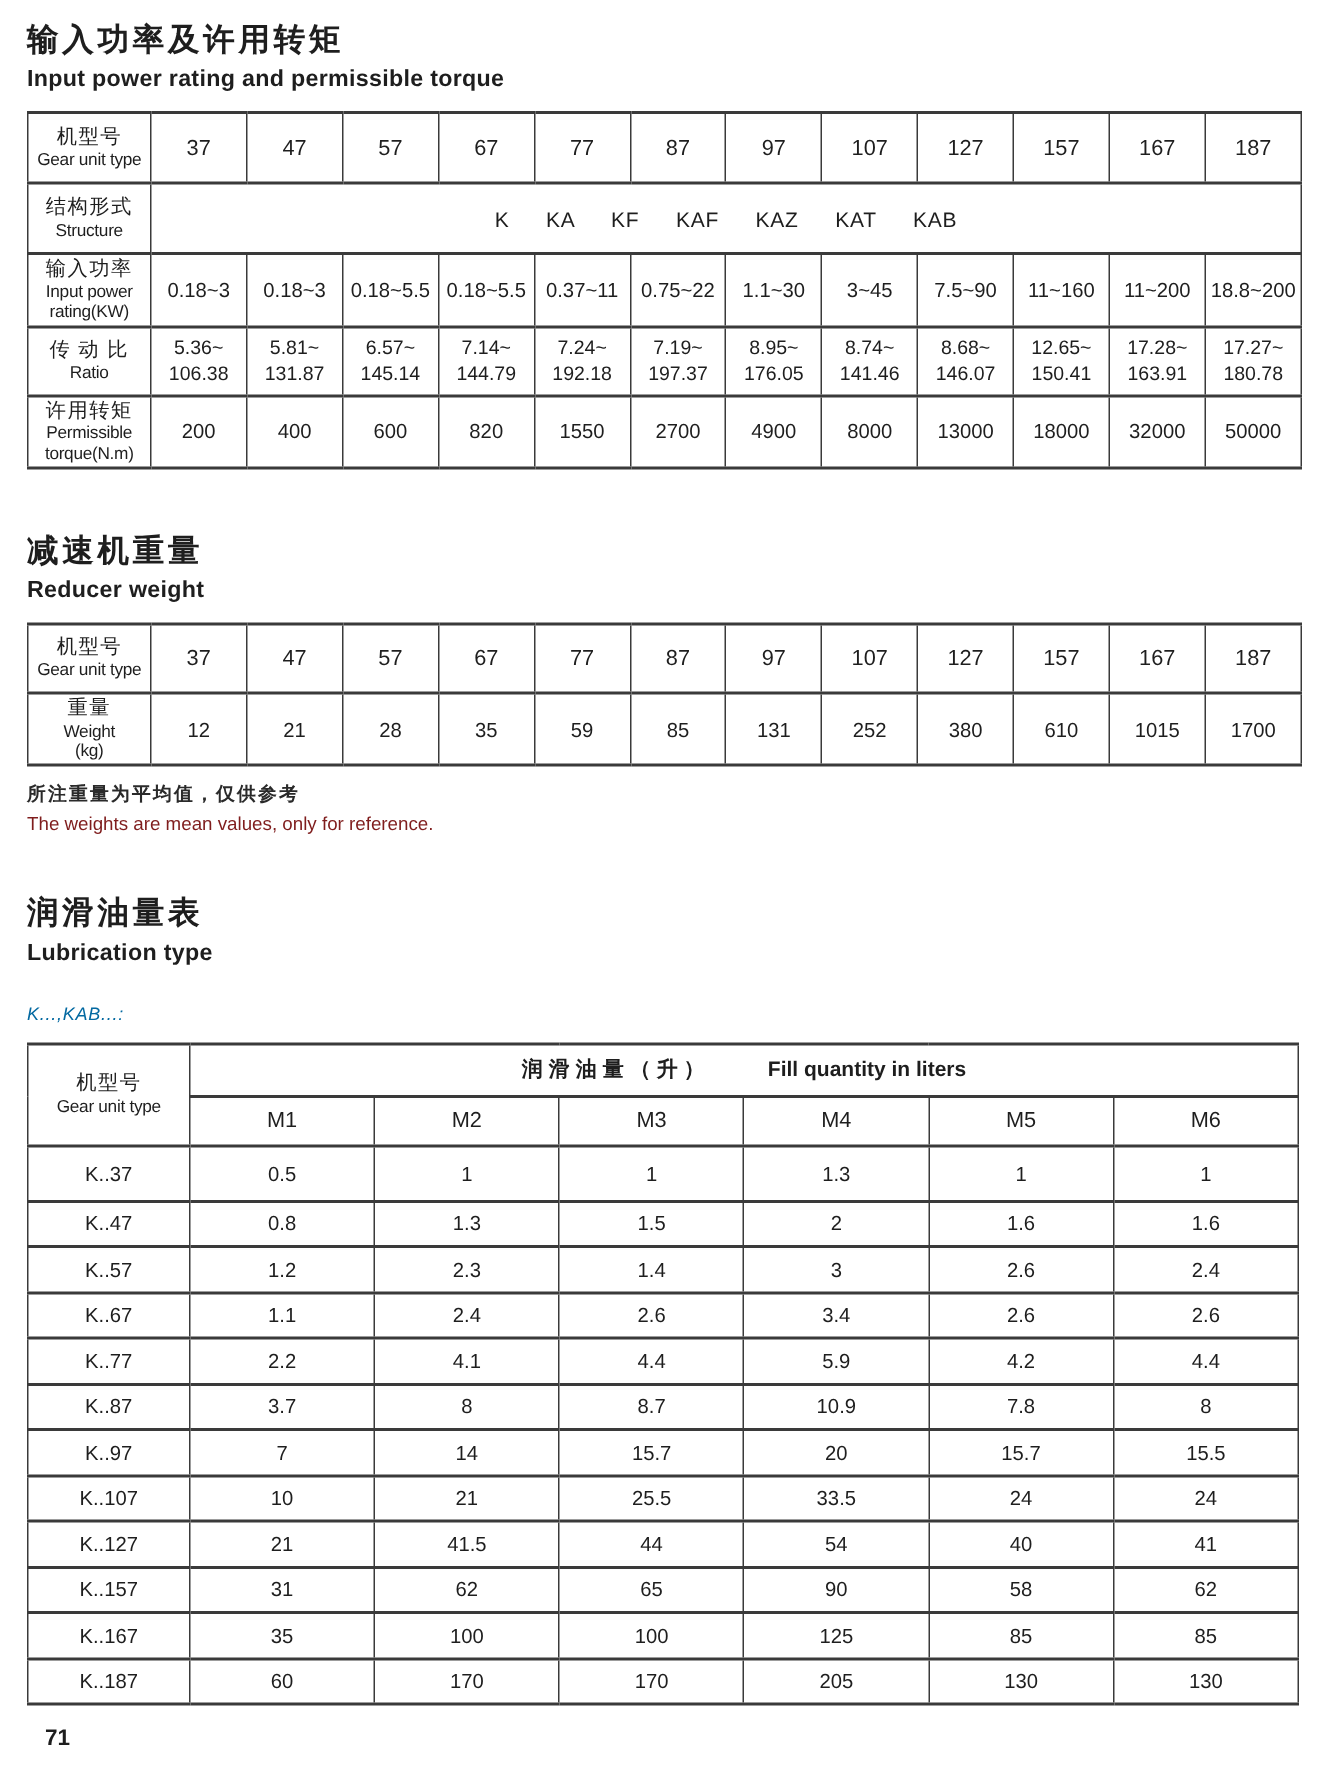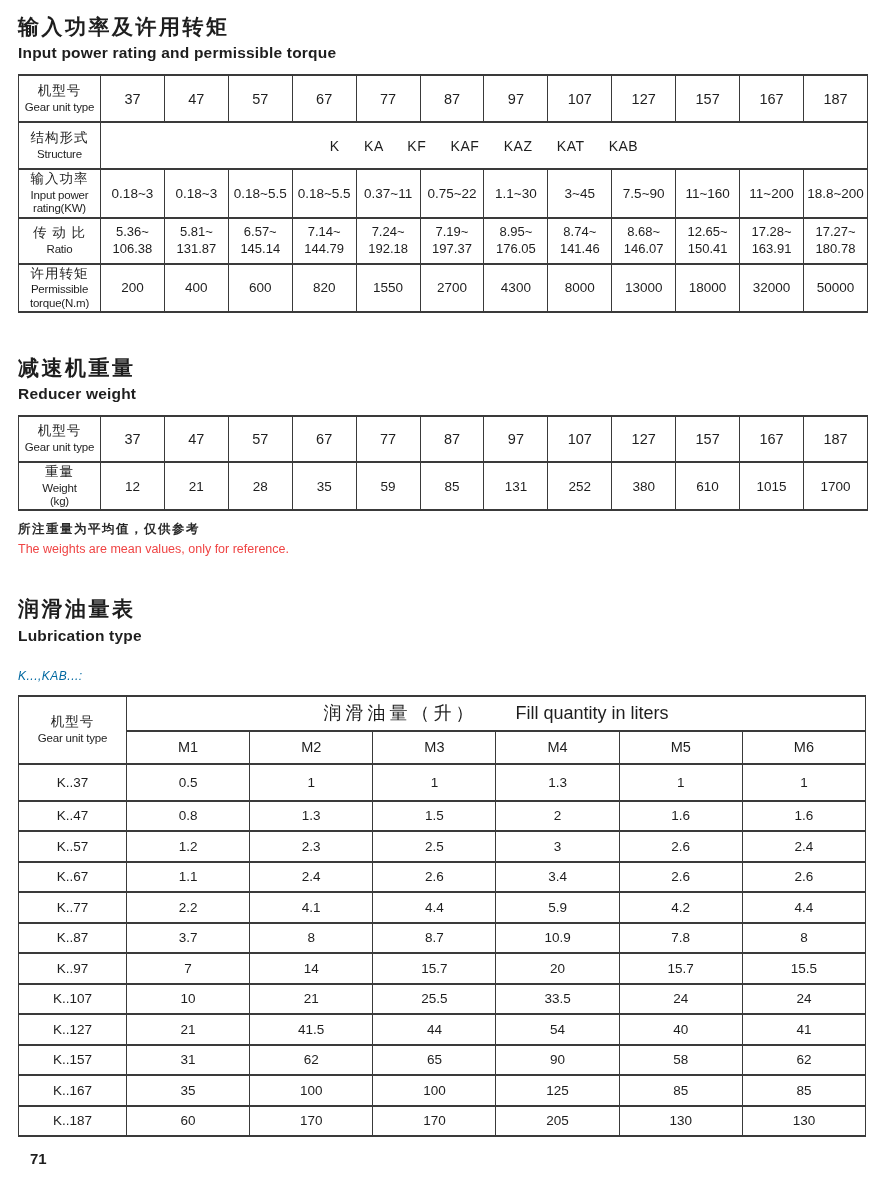--- a/index.html
+++ b/index.html
@@ -20,25 +20,25 @@
   .t1, .t2 { width:850px; }
   .t3 { width:848px; margin-top:10px; }
 
   .label-cell { padding:2px 1px; }
   .lbl-cjk { font-size:13.5px; letter-spacing:1px; line-height:1.25; }
   .lbl-en  { font-size:11.5px; line-height:1.15; margin-top:1px; white-space:pre-line; letter-spacing:-0.2px; }
   .num { font-size:13.5px; }
   .strong { font-size:14.5px; }
   .pre { white-space:pre-line; font-size:13px; line-height:1.3; }
   .structure-cell { font-size:14px; word-spacing:20px; letter-spacing:0.5px; }
-  .group-header { font-weight:normal; font-size:18px; }
+  .group-header { font-weight:bold; font-size:14px; }
   .gh-cjk { letter-spacing:4px; margin-right:38px; }
 
   .note-cjk { font-size:12.5px; font-weight:bold; letter-spacing:1.5px; margin-top:10px; color:#2a2a2a; }
-  .note-en  { font-size:12.5px; color:#ef4444; margin-top:4px; }
+  .note-en  { font-size:12.5px; color:#7f1d1d; margin-top:4px; }
 
   .section-weight { margin-top:42px; }
   .section-lubrication { margin-top:40px; }
   .variant-label { font-size:12px; margin-top:24px; letter-spacing:0.5px; color:#0369a1;font-style:italic; }
 
   .page-number { position:absolute; left:30px; top:1150px; font-size:15px; font-weight:bold; }
 </style>
 </head>
 <body>
 
@@ -132,21 +132,21 @@
               <div class="lbl-cjk">许用转矩</div>
               <div class="lbl-en">Permissible
 torque(N.m)</div>
             </td>
             <td class="num">200</td>
             <td class="num">400</td>
             <td class="num">600</td>
             <td class="num">820</td>
             <td class="num">1550</td>
             <td class="num">2700</td>
-            <td class="num">4300</td>
+            <td class="num">4900</td>
             <td class="num">8000</td>
             <td class="num">13000</td>
             <td class="num">18000</td>
             <td class="num">32000</td>
             <td class="num">50000</td>
           </tr>
         </tbody>
     </table>
   </section>
 
@@ -242,21 +242,21 @@
             <td class="num">1.3</td>
             <td class="num">1.5</td>
             <td class="num">2</td>
             <td class="num">1.6</td>
             <td class="num">1.6</td>
           </tr>
           <tr style="height: 30.5px;">
             <td class="num">K..57</td>
             <td class="num">1.2</td>
             <td class="num">2.3</td>
-            <td class="num">2.5</td>
+            <td class="num">1.4</td>
             <td class="num">3</td>
             <td class="num">2.6</td>
             <td class="num">2.4</td>
           </tr>
           <tr style="height: 30.5px;">
             <td class="num">K..67</td>
             <td class="num">1.1</td>
             <td class="num">2.4</td>
             <td class="num">2.6</td>
             <td class="num">3.4</td>

